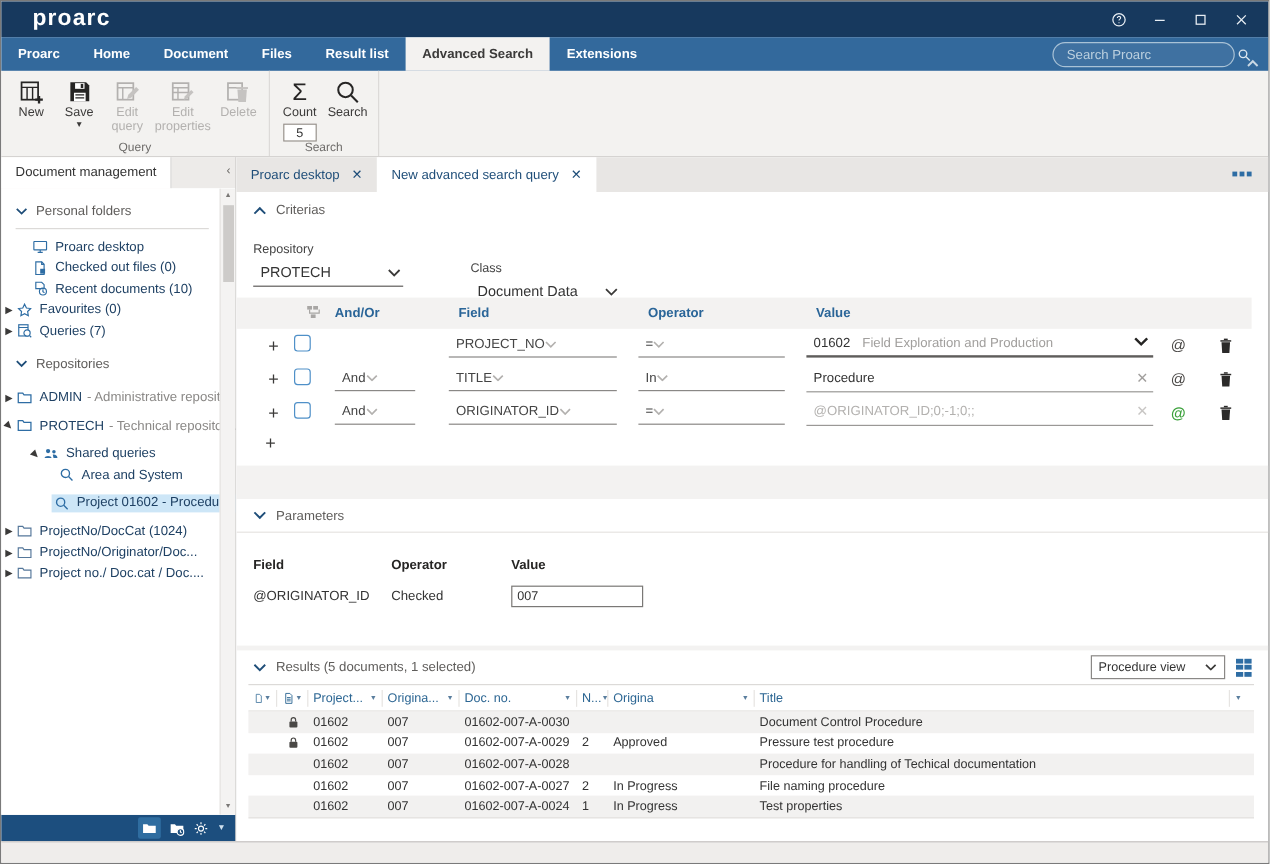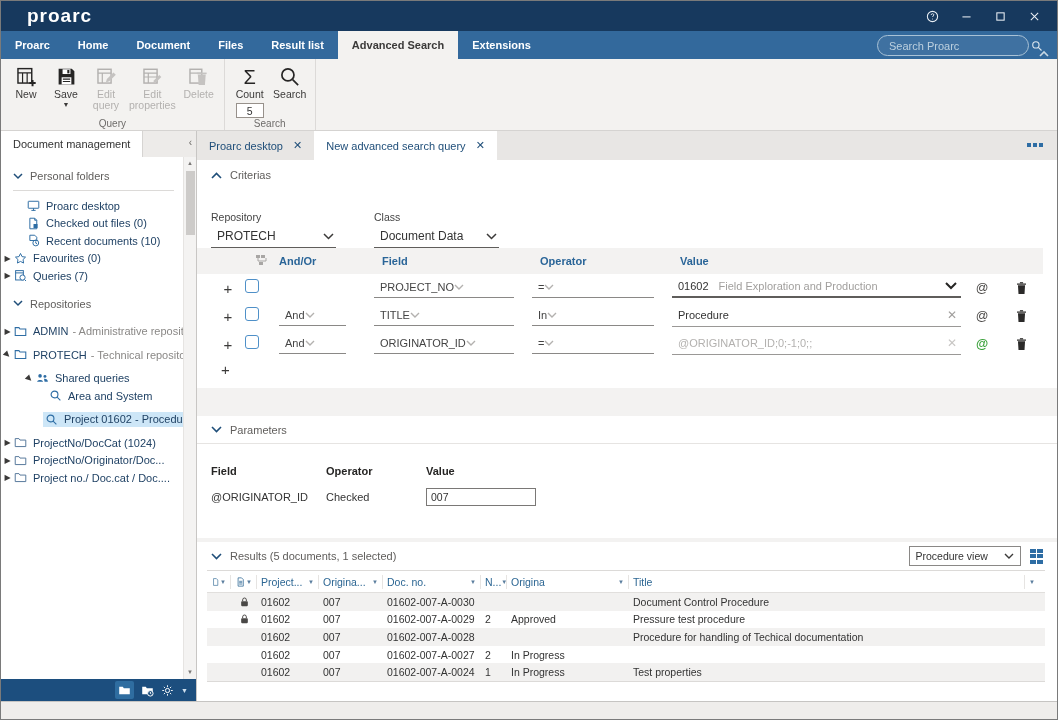--- a/index.html
+++ b/index.html
@@ -76,21 +76,21 @@
   .tab-overflow { position:absolute; right:14px; top:12px; display:flex; gap:2px; }
   .tab-overflow i { width:4px; height:4px; background:#2E6DA4; display:block; }
 
   .content { flex:1; overflow:hidden; display:flex; flex-direction:column; }
   .sec-head { display:flex; align-items:center; gap:8px; padding-left:14px; font-size:11px; color:#5F5D5B; flex:none; }
   .sec-head svg { width:11px; height:7px; stroke:#1F4E79; fill:none; stroke-width:1.6; }
   .h-crit { height:30px; }
   .h-strip { height:28px; background:#fff; }
 
   
-  .crit-form { height:58px; display:flex; gap:20px; padding-left:14px; flex:none;align-items:flex-end; }
+  .crit-form { height:58px; display:flex; gap:38px; padding-left:14px; flex:none; }
   .fld { display:flex; flex-direction:column; }
   .fld .flabel { font-size:10.5px; color:#444; margin-bottom:4px; }
   .fld .fval { width:125px; border-bottom:1px solid #5F5D5B; display:flex; align-items:center; justify-content:space-between; font-size:12px; color:#333; padding:2px 2px 4px 6px; }
   .fld .fval svg { width:11px; height:7px; stroke:#3B3A39; fill:none; stroke-width:1.5; }
 
   
   .crit-grid { display:grid; grid-template-columns:34px 34px 95px 158px 140px 1fr 34px 44px; align-items:center; padding-left:14px; margin-right:14px; }
   .crit-header { height:26px; background:#F3F2F1; font-size:11px; font-weight:bold; color:#2A6598; }
   .crit-row { height:28px; }
   .plus { font-size:15px; color:#3B3A39; text-align:center; line-height:15px; }
@@ -754,20 +754,21 @@
             <div></div>
           </div>
           <div class="rgrid rrow">
             <div></div>
               <div></div>
             <div class="c">01602</div>
             <div class="c">007</div>
             <div class="c">01602-007-A-0027</div>
             <div class="c">2</div>
             <div class="c">In Progress</div>
+            <div class="c">File naming procedure</div>
             <div></div>
           </div>
           <div class="rgrid rrow">
             <div></div>
               <div></div>
             <div class="c">01602</div>
             <div class="c">007</div>
             <div class="c">01602-007-A-0024</div>
             <div class="c">1</div>
             <div class="c">In Progress</div>

